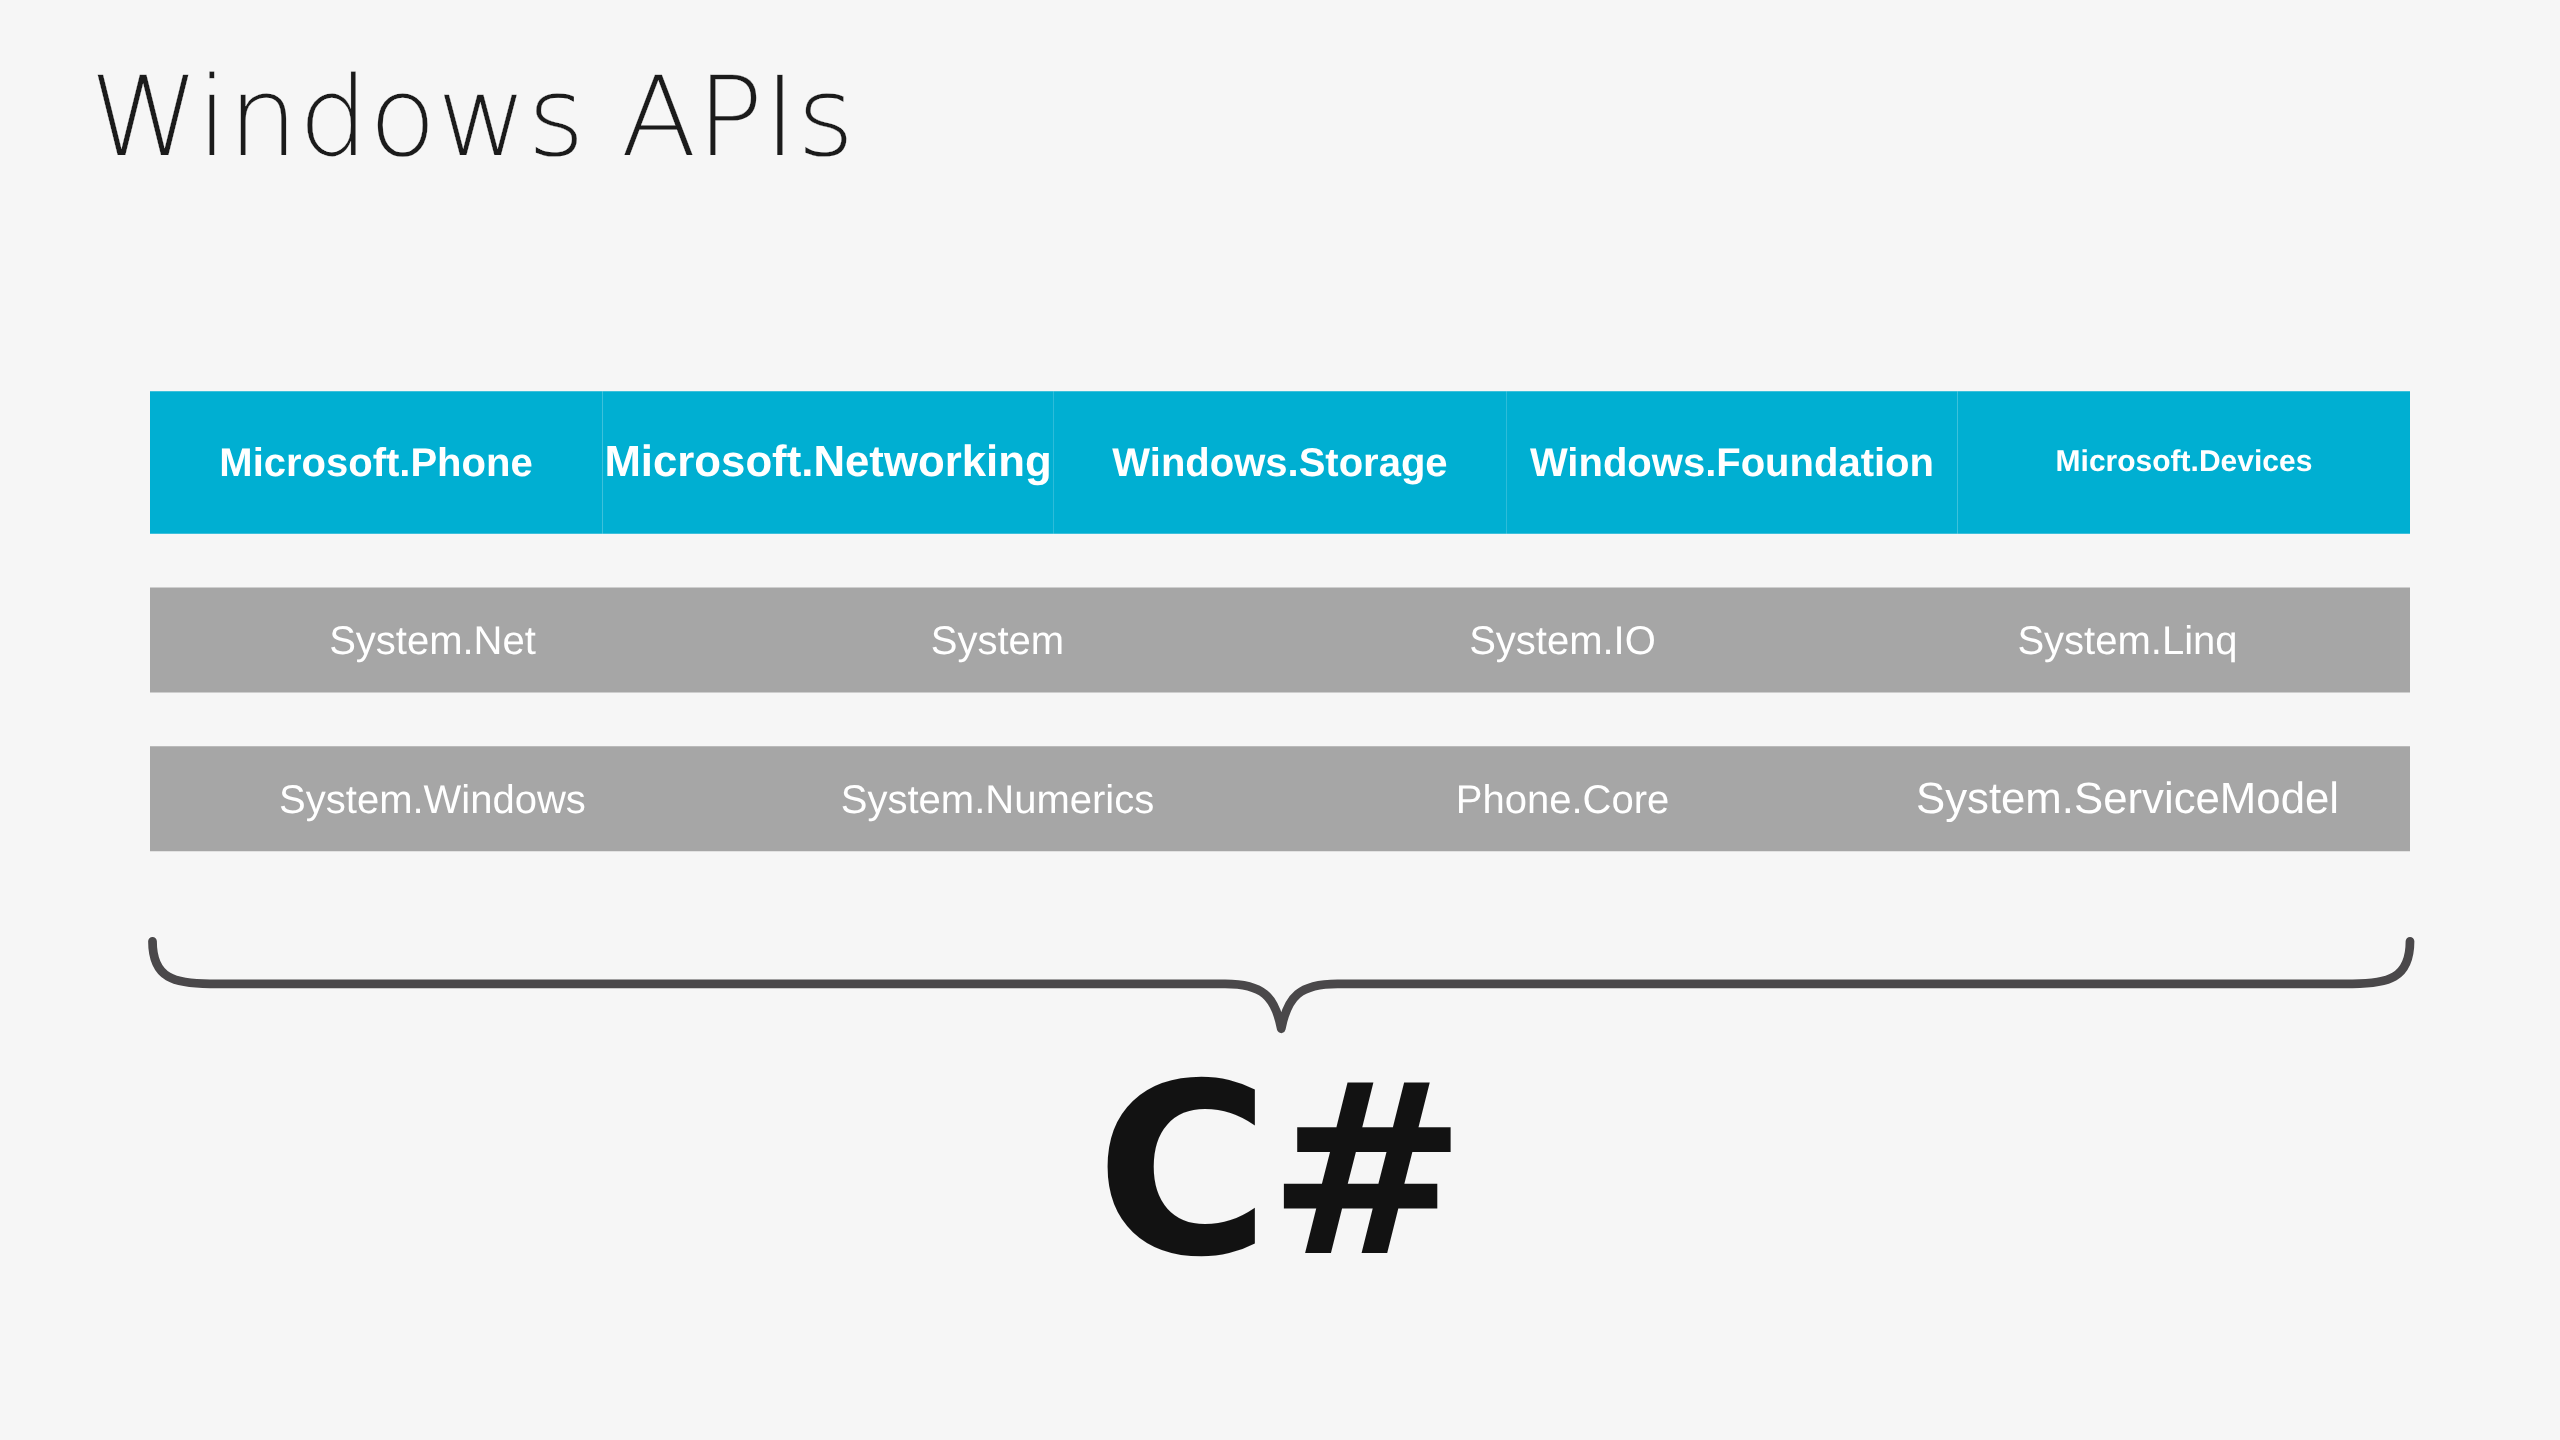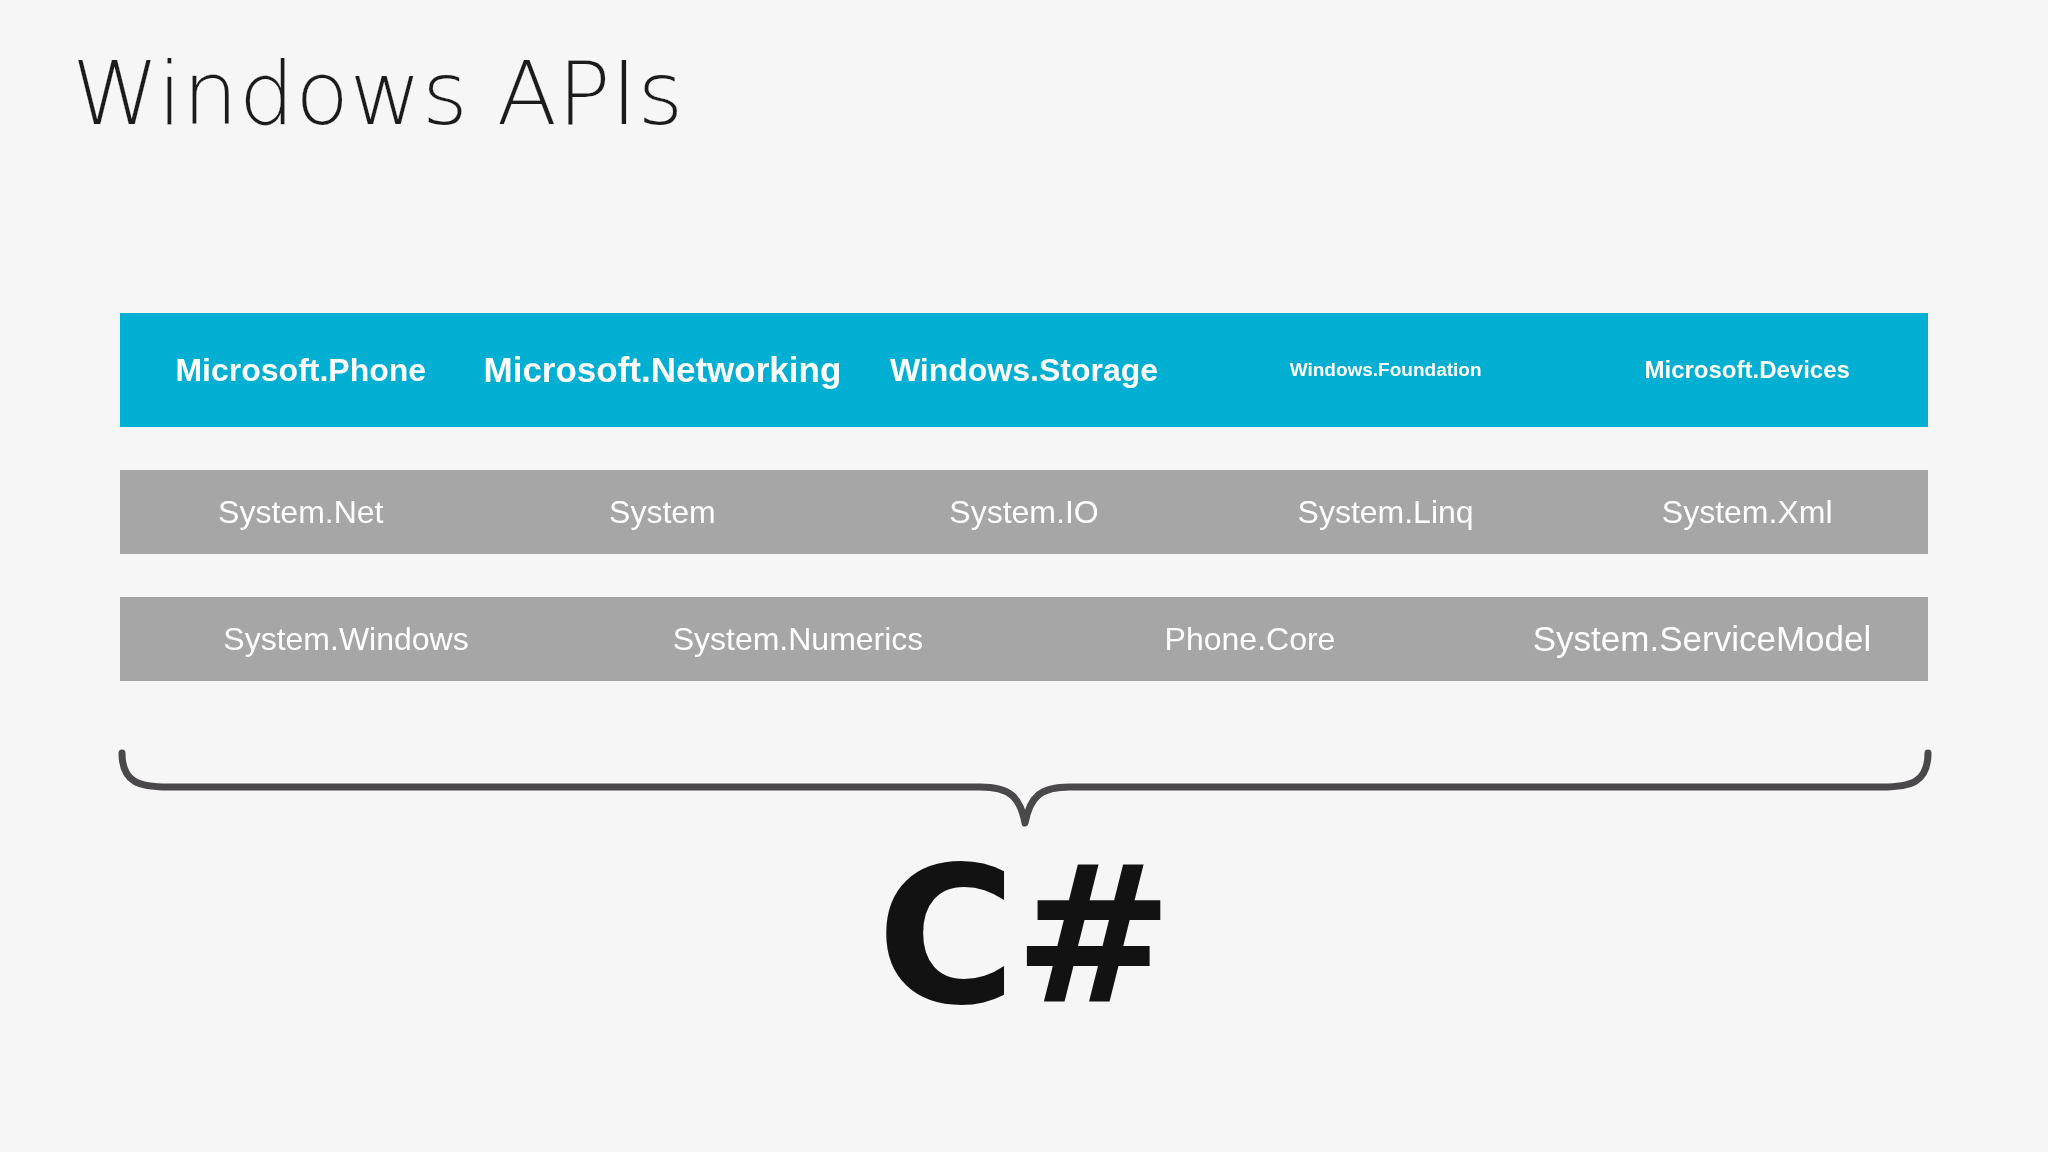--- a/index.html
+++ b/index.html
@@ -72,21 +72,21 @@
 
   .tile.muted {
     background: #a6a6a6;
     font-weight: 400;
     margin-top: 30px;
   }
 
   
   .fs-32 { font-size: 32px; }
   .fs-30 { font-size: 24px; }
-  .fs-28 { font-size: 19px; }
+  .fs-28 { font-size: 32px; }
   .fs-26 { font-size: 35px; }
 
   
   #brace-wrap {
     position: absolute;
     left: 100px;
     top: 735px;
     width: 1850px;
     height: 110px;
   }
@@ -127,21 +127,20 @@
       <div class="tile accent fs-32">Windows.Storage</div>
       <div class="tile accent fs-28">Windows.Foundation</div>
       <div class="tile accent fs-30">Microsoft.Devices</div>
     </div>
 
     <div class="tile-row">
       <div class="tile muted fs-32">System.Net</div>
       <div class="tile muted fs-32">System</div>
       <div class="tile muted fs-32">System.IO</div>
       <div class="tile muted fs-32">System.Linq</div>
-      <div class="tile muted fs-32">System.Xml</div>
     </div>
 
     <div class="tile-row">
       <div class="tile muted fs-32">System.Windows</div>
       <div class="tile muted fs-32">System.Numerics</div>
       <div class="tile muted fs-32">Phone.Core</div>
       <div class="tile muted fs-26">System.ServiceModel</div>
     </div>
 
   </div>

